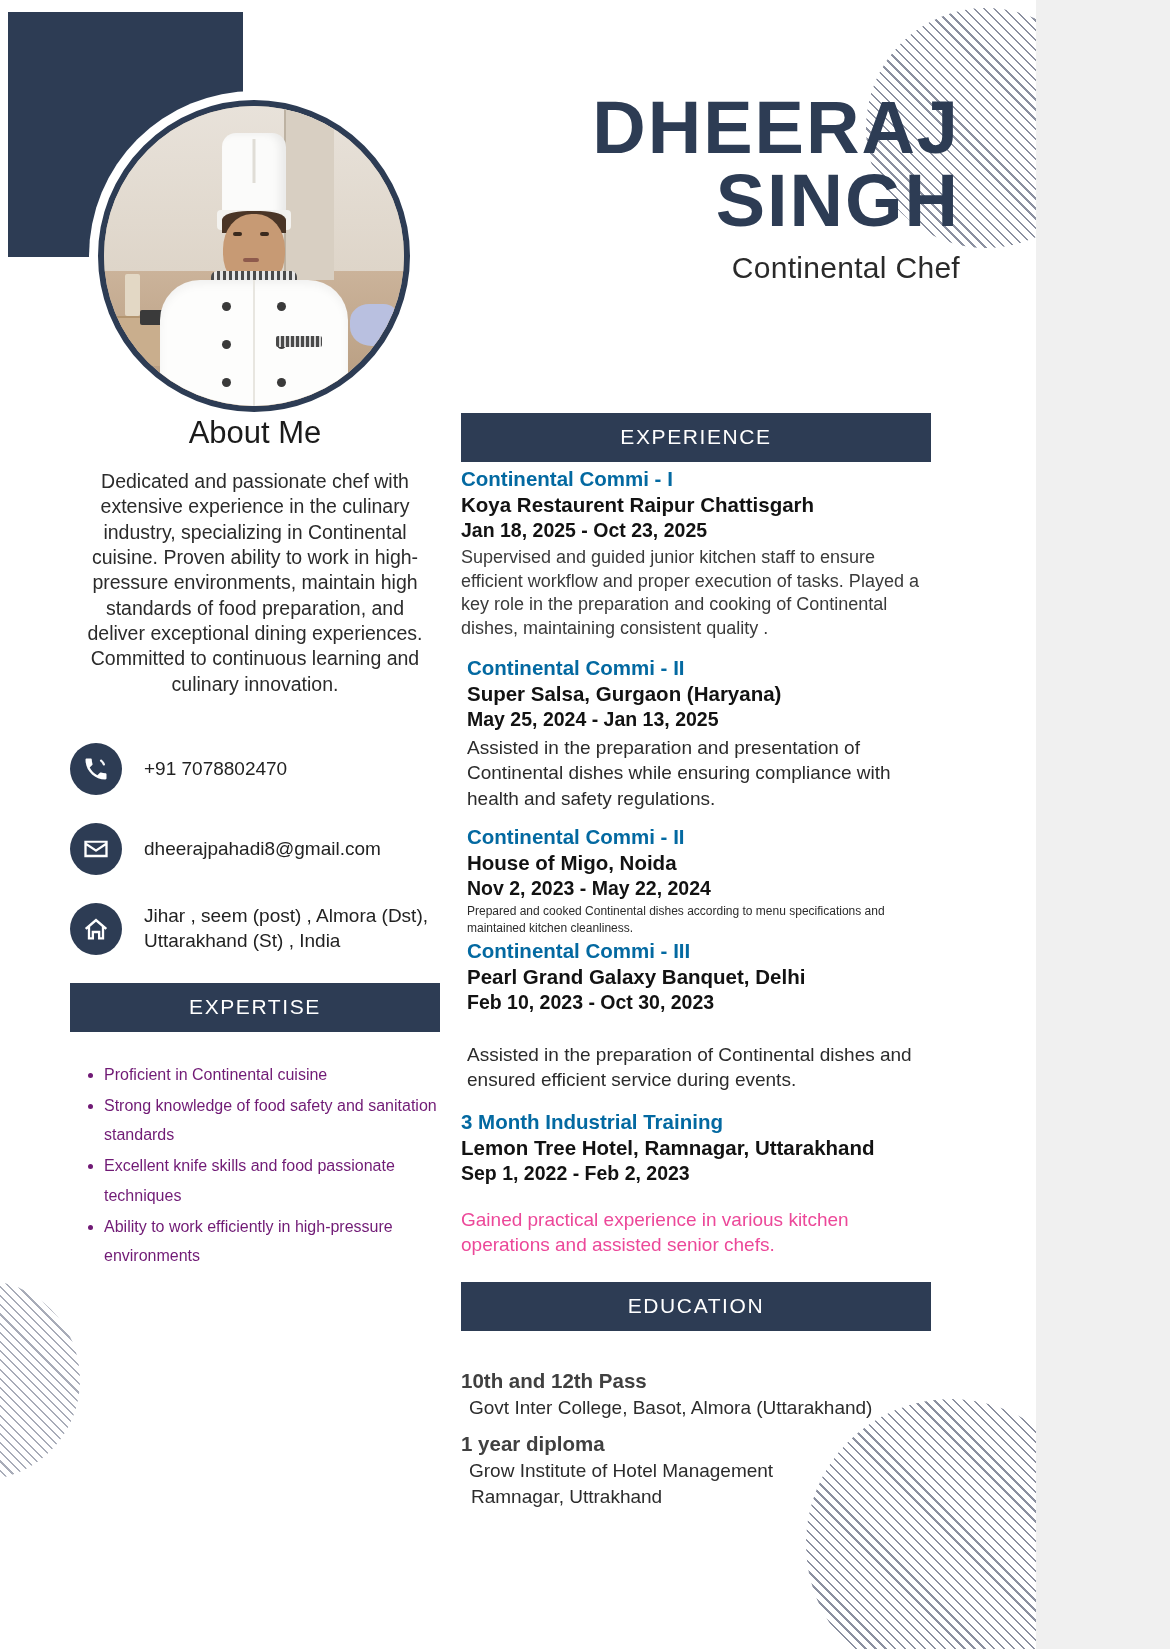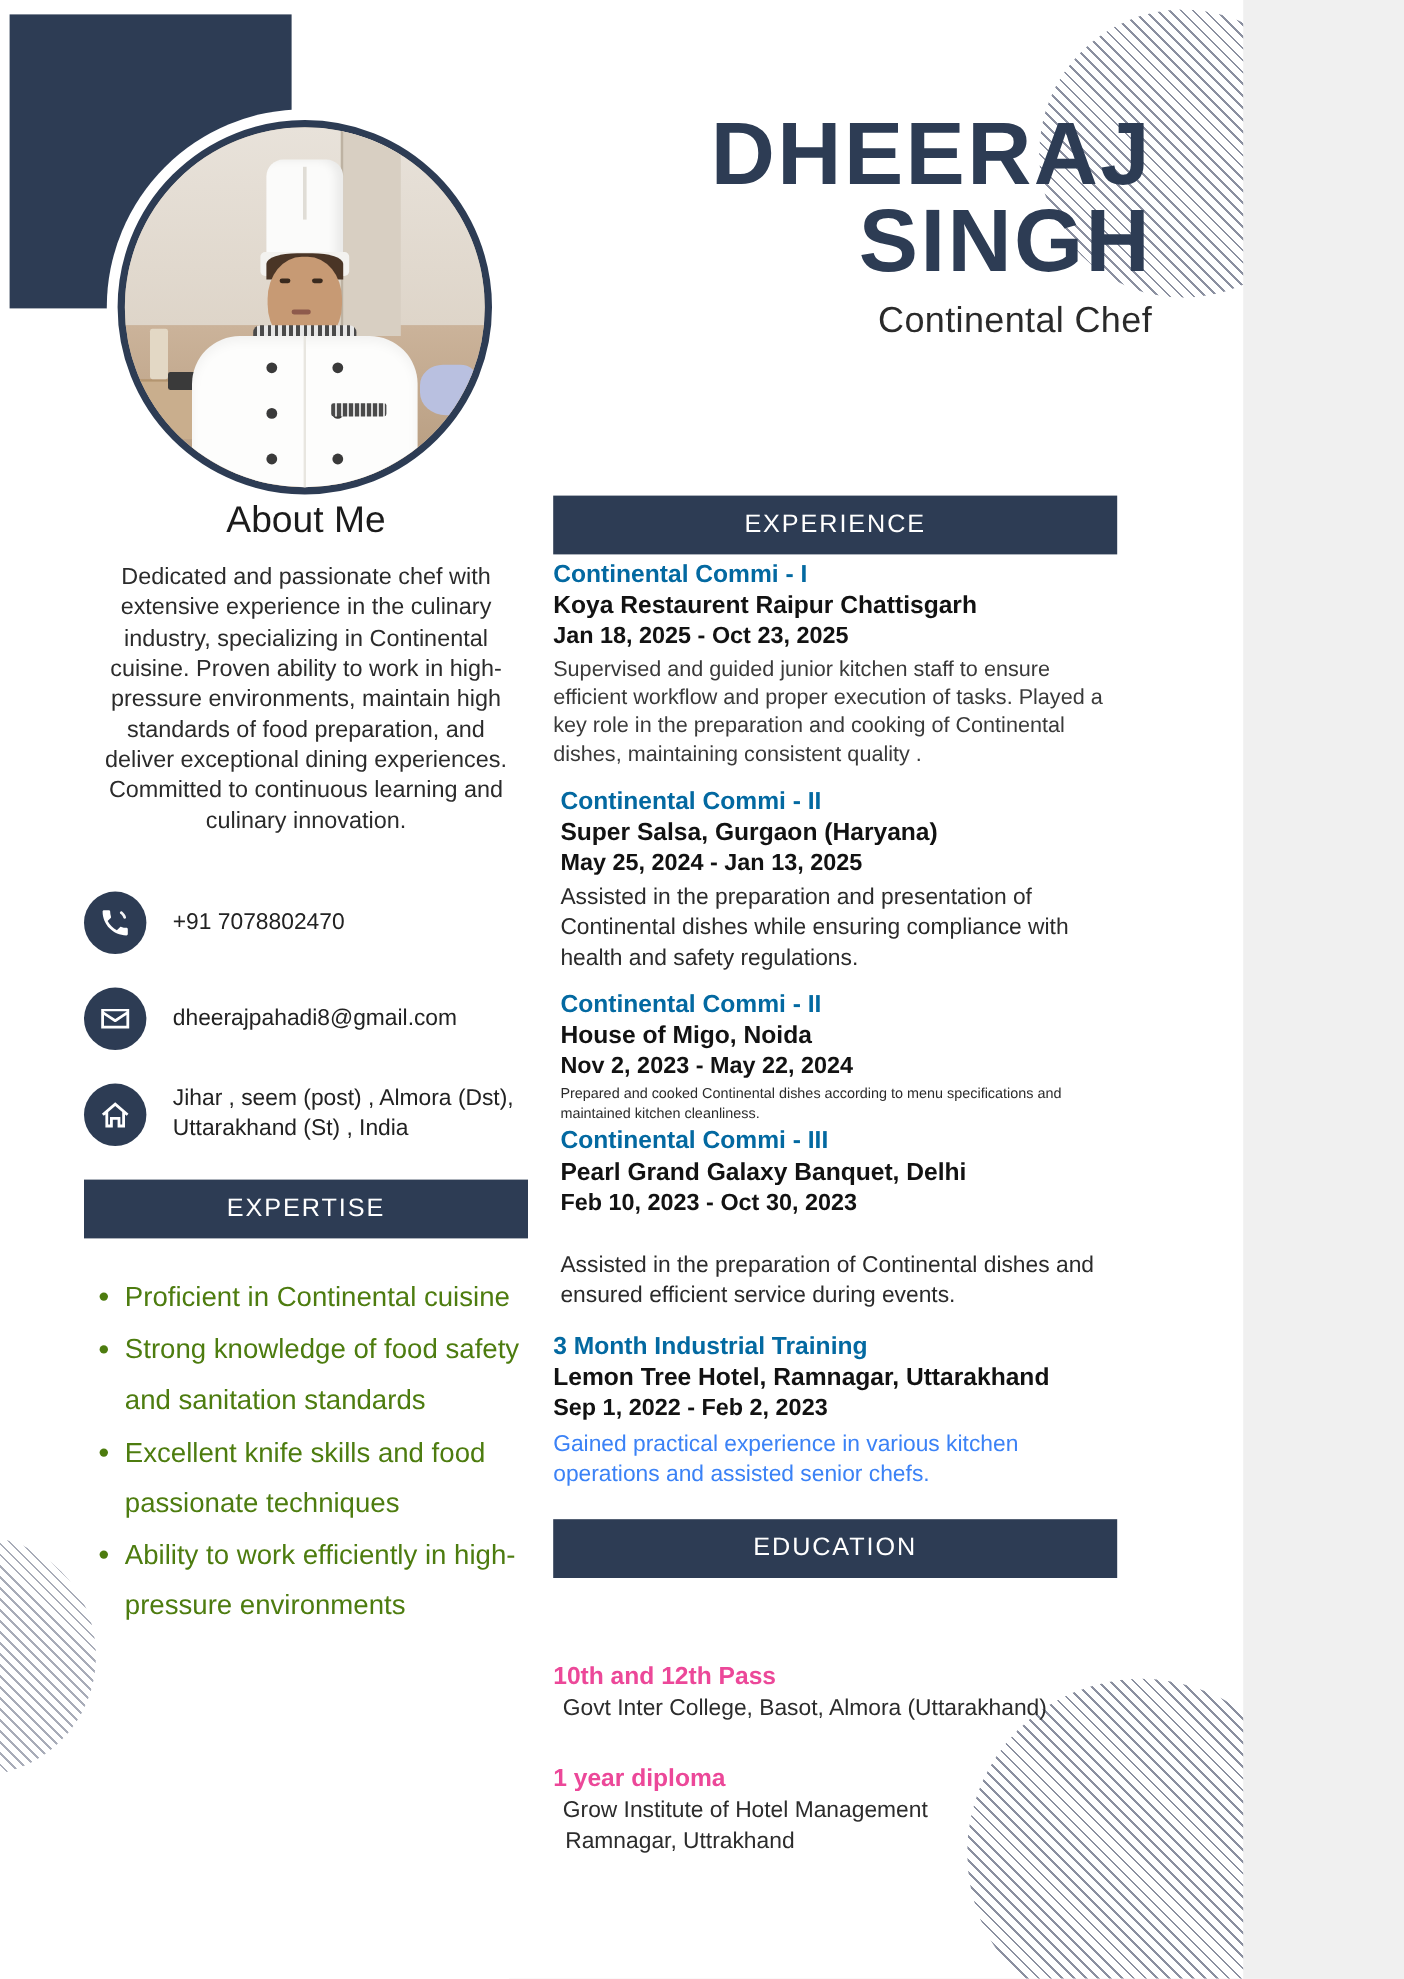--- a/index.html
+++ b/index.html
@@ -247,23 +247,23 @@
     letter-spacing: 1.6px;
     padding: 12px 16px 13px;
     margin-top: 22px;
   }
   .exp-list {
     margin: 28px 0 0 0;
     padding-left: 34px;
     list-style: disc;
   }
   .exp-list li {
-    font-size: 23px;
+    font-size: 16px;
     line-height: 1.82;
-    color: #4d7c0f;
+    color: #701a75;
     margin-bottom: 2px;
   }
   
   .right-col {
     position: absolute;
     left: 461px;
     top: 413px;
     width: 470px;
     z-index: 5;
   }
@@ -291,23 +291,22 @@
     font-size: 18px;
     color: #3a3a3a;
     line-height: 1.32;
     margin-top: 2px;
   }
   .edu-sec { margin-top: 24px; }
   .edu-gap { height: 36px; }
   .edu-title {
     font-weight: 700;
     font-size: 20.5px;
-    color: #ec4899;
+    color: #404040;
     line-height: 1.35;
-    margin-top: 32px;
   }
   .edu-sub {
     font-size: 19px;
     color: #2c2c2c;
     line-height: 1.35;
     padding-left: 8px;
   }
   .pad-l { padding-left: 6px; }
   .pad-l2 { padding-left: 10px; }
 </style>
@@ -430,21 +429,21 @@
       <div class="job-title">Continental Commi - III</div>
       <div class="job-org">Pearl Grand Galaxy Banquet, Delhi</div>
       <div class="job-dates">Feb 10, 2023 - Oct 30, 2023</div>
       <div class="job-desc" style="font-size:19px;color:#2b2b2b;line-height:1.35;margin-top:26px;">Assisted in the preparation of Continental dishes and ensured efficient service during events.</div>
     </div>
 
     <div class="job" style="margin-top:16px;">
       <div class="job-title">3 Month Industrial Training</div>
       <div class="job-org">Lemon Tree Hotel, Ramnagar, Uttarakhand</div>
       <div class="job-dates">Sep 1, 2022 - Feb 2, 2023</div>
-      <div class="job-desc" style="font-size:19px;color:#3b82f6;line-height:1.35;margin-top:4px;">Gained practical experience in various kitchen operations and assisted senior chefs.</div>
+      <div class="job-desc" style="font-size:19px;color:#ec4899;line-height:1.35;margin-top:20px;">Gained practical experience in various kitchen operations and assisted senior chefs.</div>
     </div>
 
     <div class="edu-sec">
       <div class="section-bar">EDUCATION</div>
       <div class="edu-gap"></div>
 
       <div>
         <div class="edu-title">10th and 12th Pass</div>
         <div class="edu-sub">Govt Inter College, Basot, Almora (Uttarakhand)</div>
       </div>

